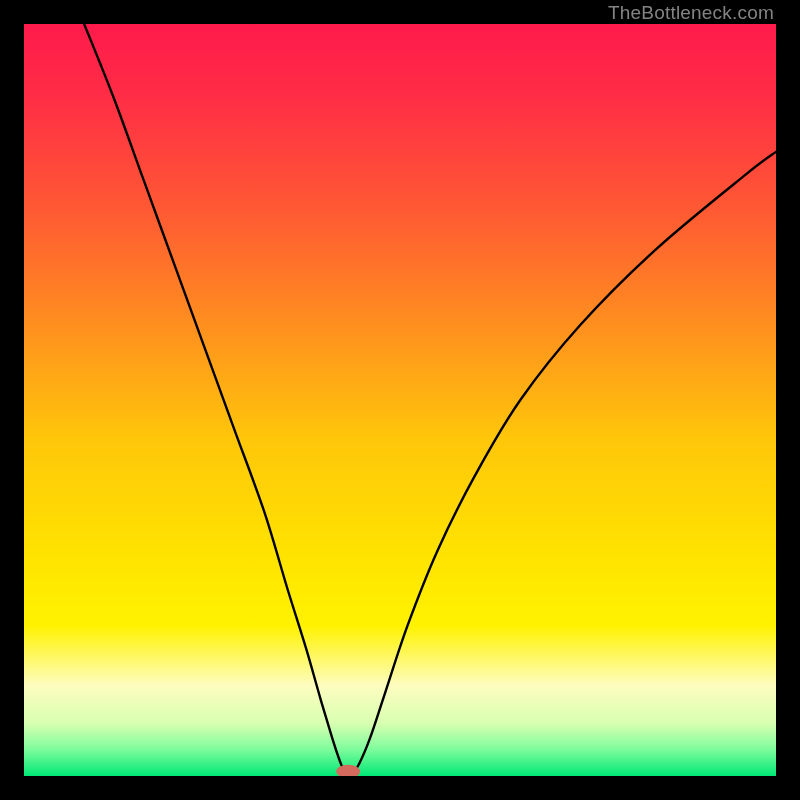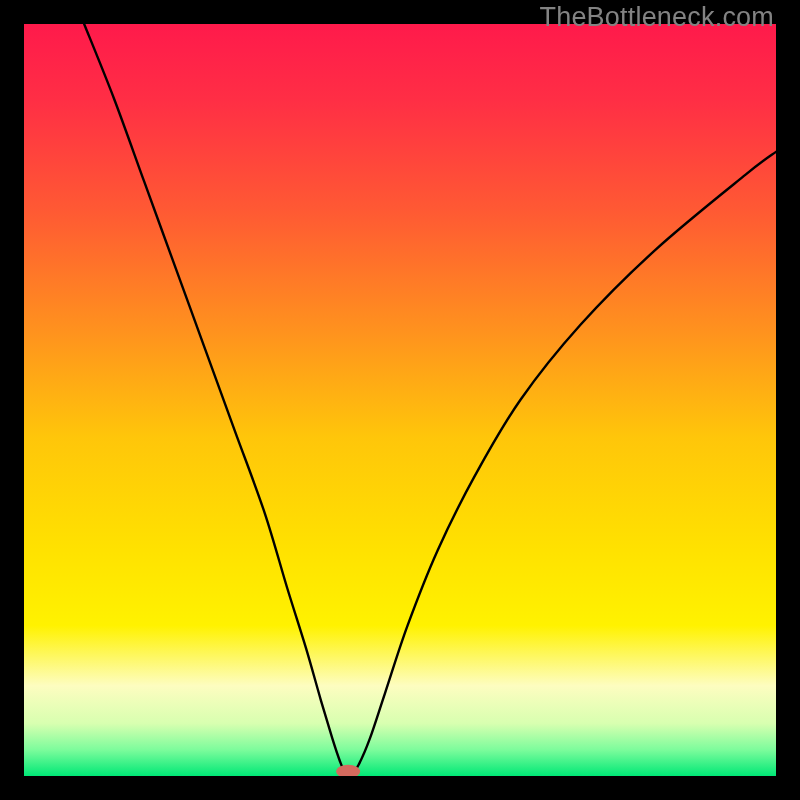--- a/index.html
+++ b/index.html
@@ -24,21 +24,21 @@
     left: 0;
     top: 0;
     width: 752px;
     height: 752px;
   }
   .watermark {
     position: absolute;
     top: 2px;
     right: 26px;
     color: #838383;
-    font-size: 27px;
+    font-size: 19px;
     font-weight: 500;
     letter-spacing: 0.2px;
   }
   svg { display: block; }
 </style>
 </head>
 <body>
 
 <div class="frame">
   <svg class="plot-area" viewBox="0 0 752 752" preserveAspectRatio="none">

